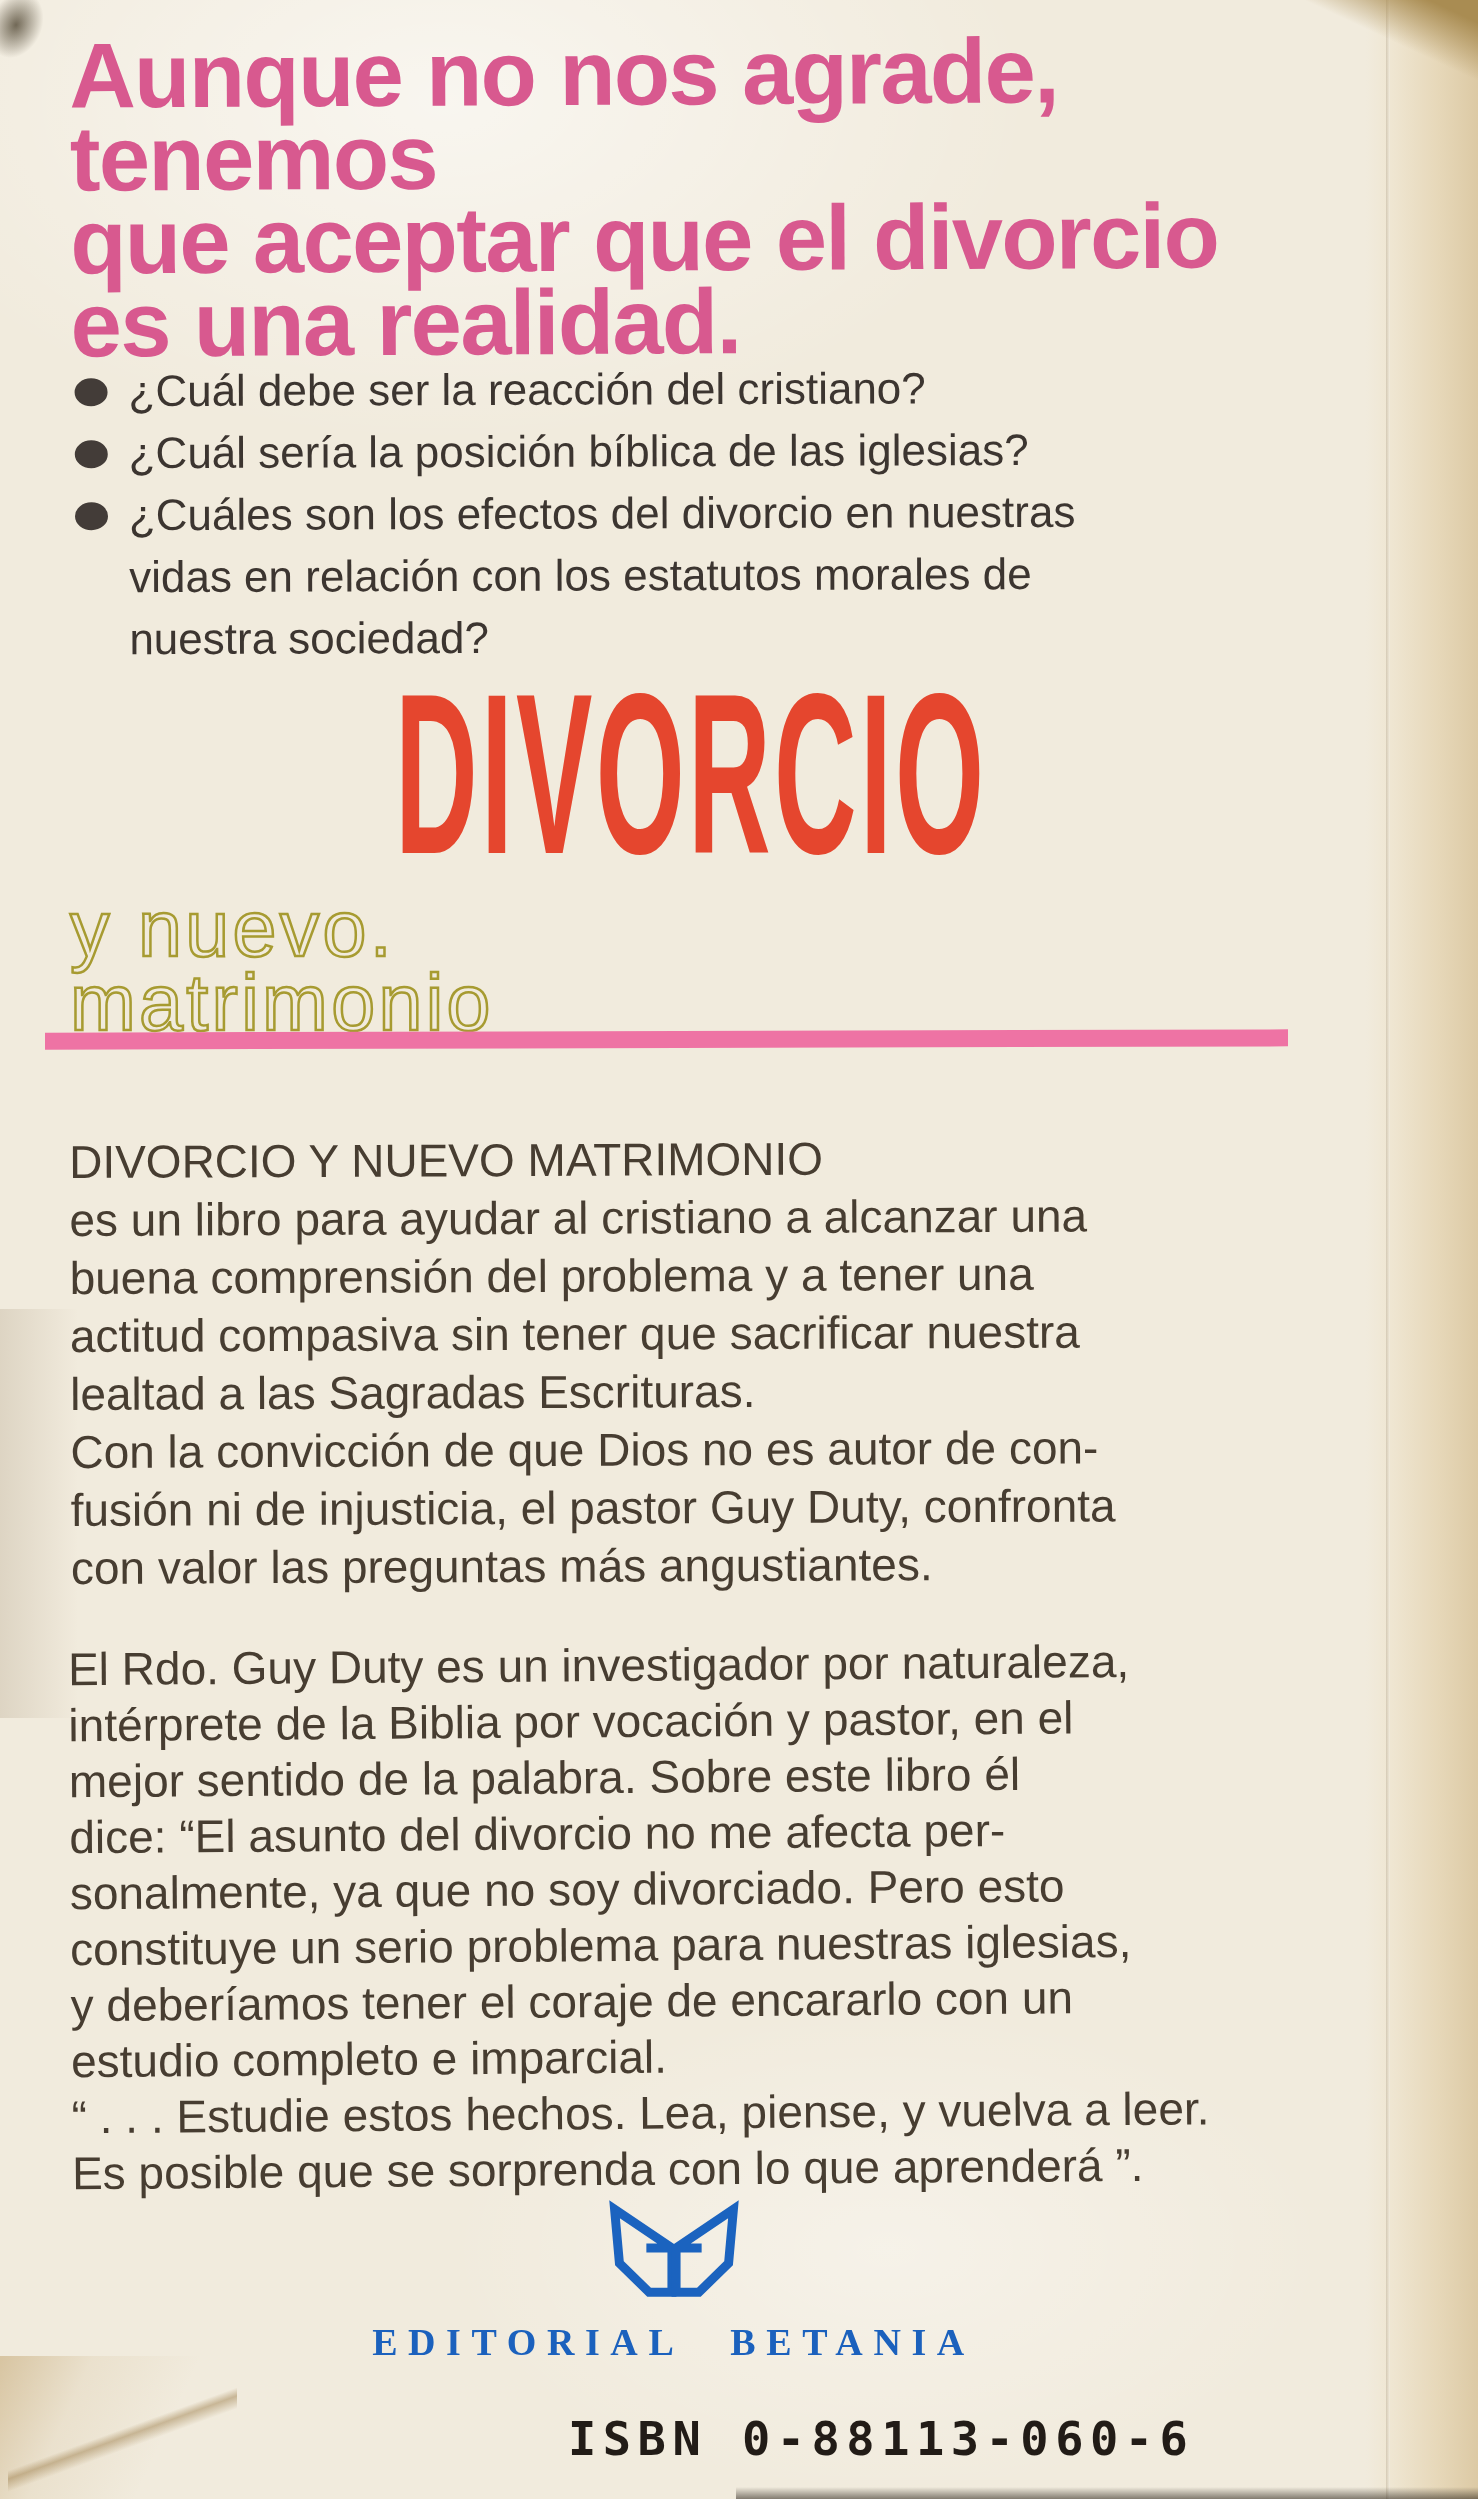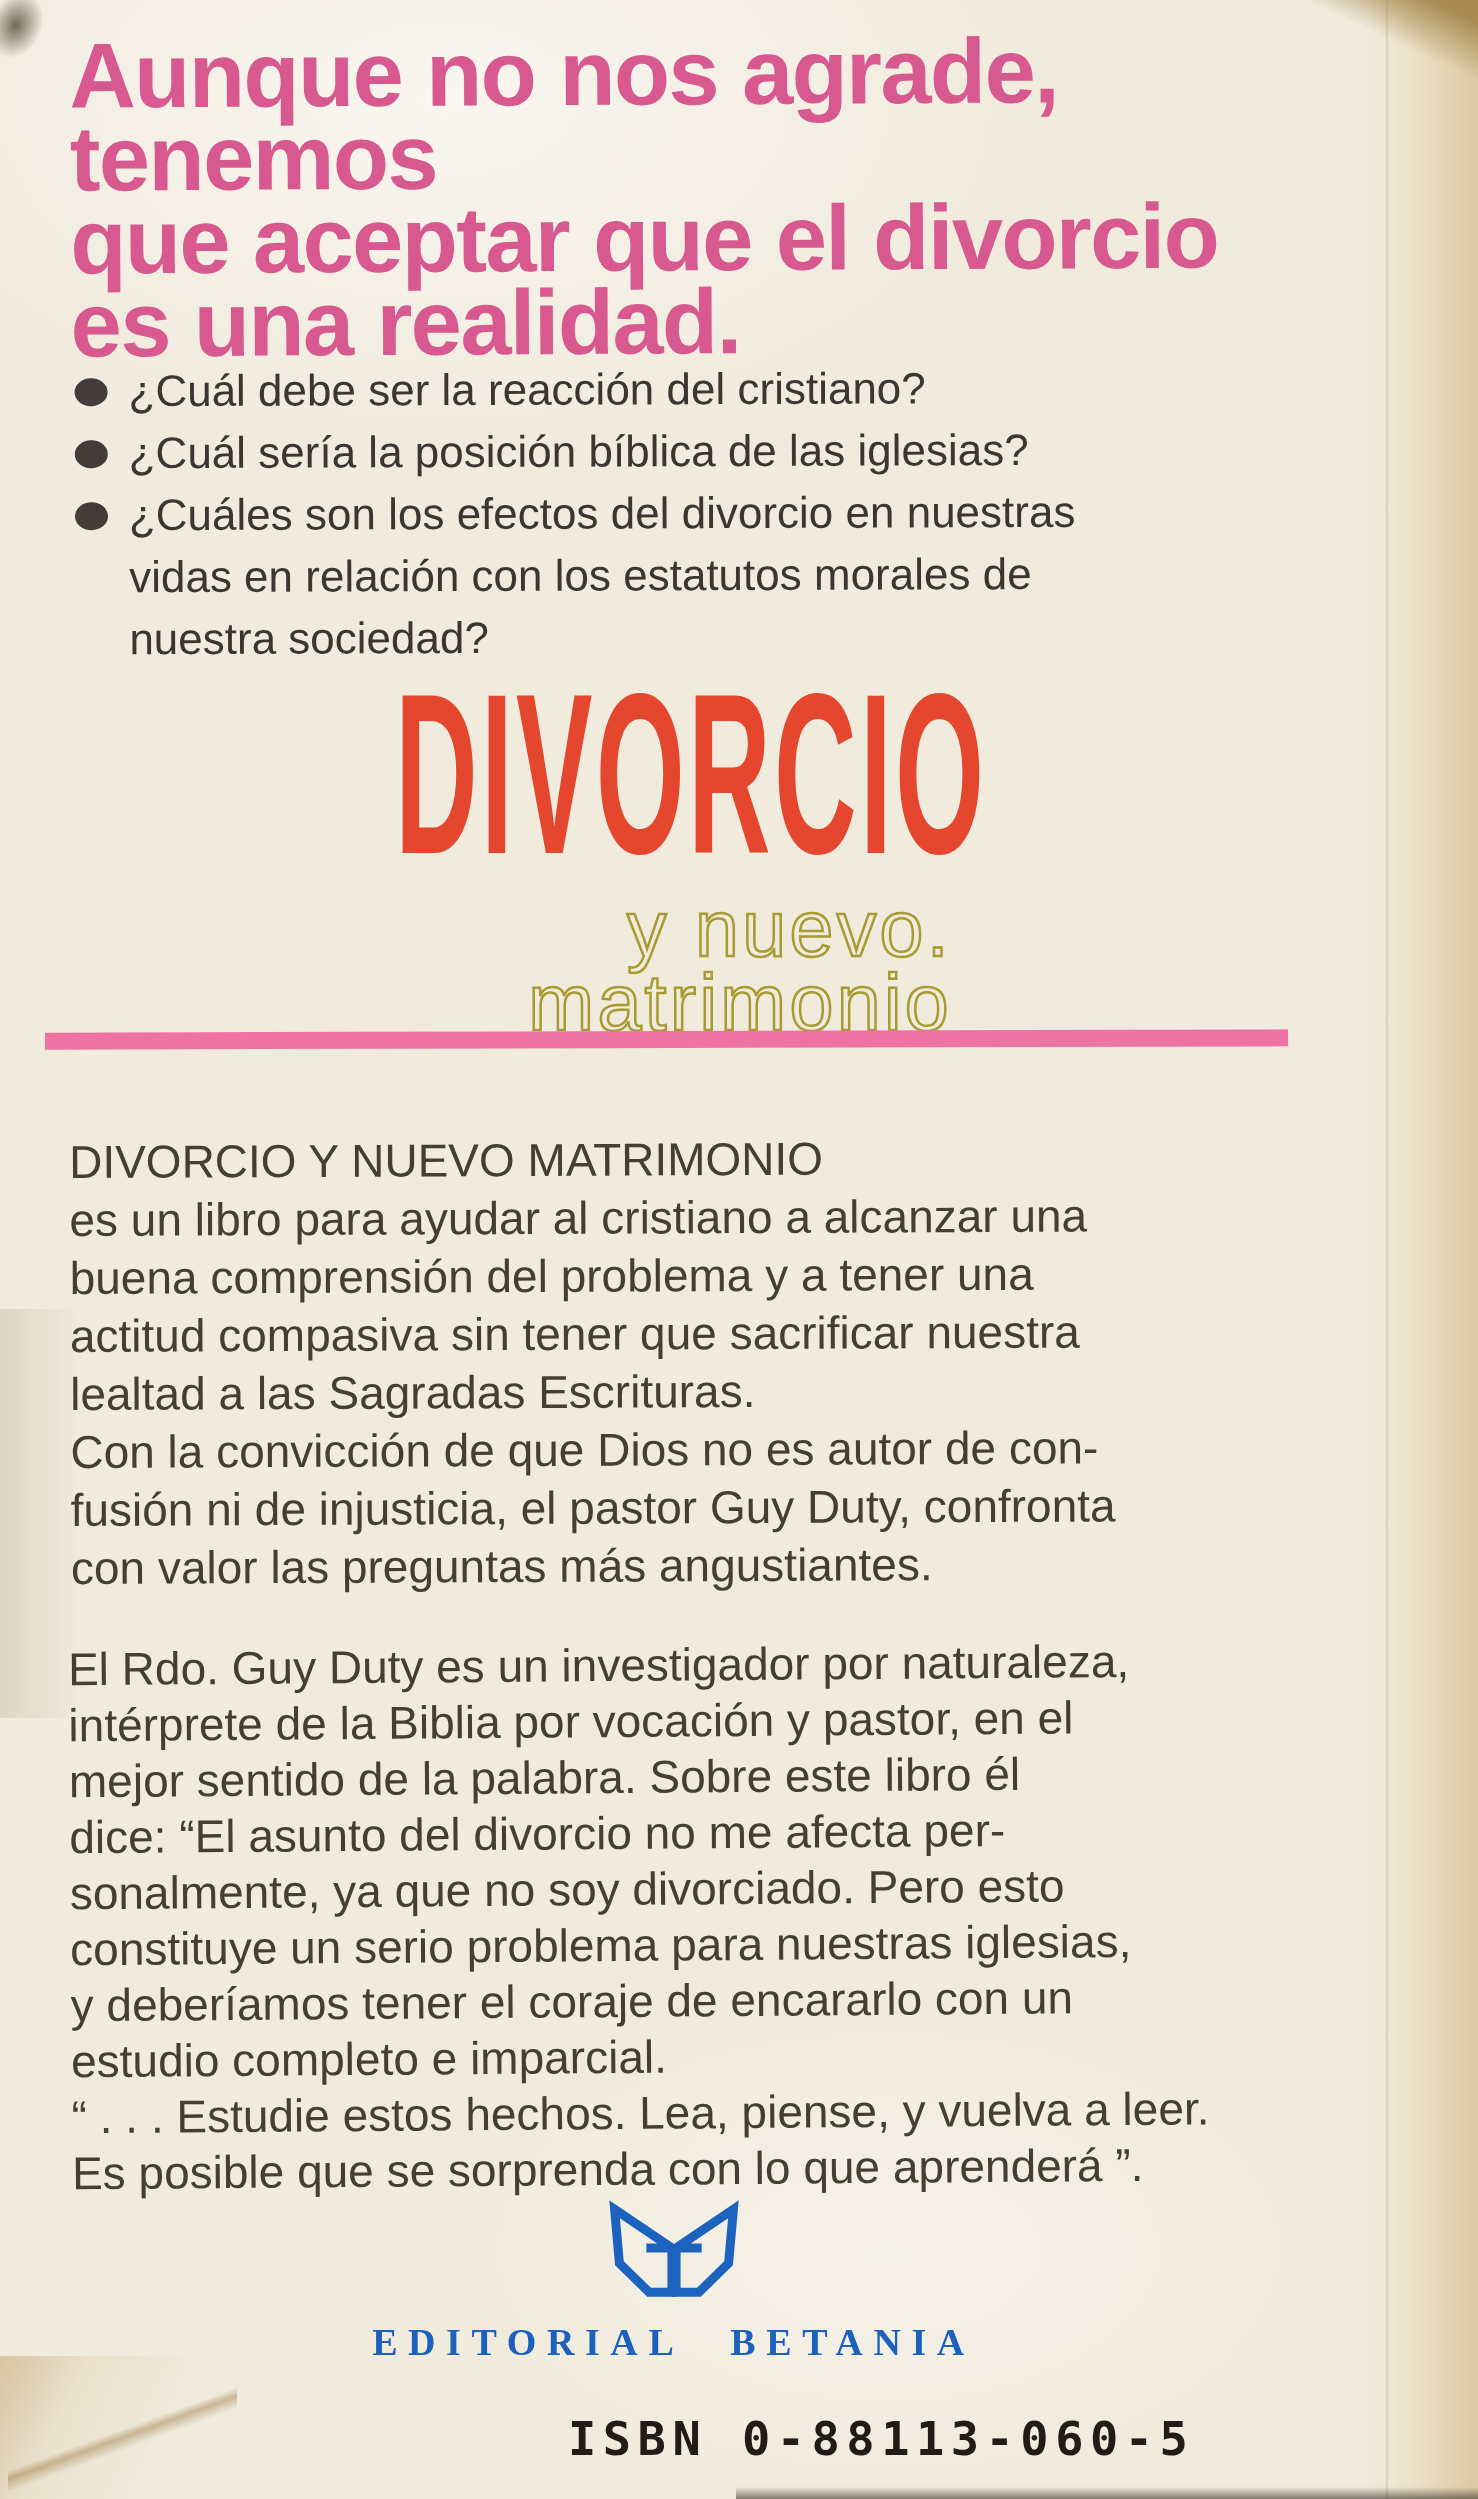--- a/index.html
+++ b/index.html
@@ -34,21 +34,21 @@
   .bullet{display:flex;align-items:flex-start;font-size:44px;line-height:62px;}
   .dot{flex:0 0 33px;width:28px;height:28px;margin:18px 21px 0 4.9px;border-radius:50%;background:#433c38;}
   .btext{flex:1;}
 
   .title-wrap{left:82px;top:660px;width:1219px;text-align:center;line-height:229px;}
   .title-text{
     display:inline-block;font-size:229px;font-weight:700;color:#e5462e;
     letter-spacing:6.5px;transform:scale(0.5,1);transform-origin:50% 50%;white-space:nowrap;
   }
   .subtitle{
-    left:70px;top:892px;width:882px;text-align:right;
+    left:70px;top:892px;width:882px;text-align:left;
     font-size:79px;line-height:74px;letter-spacing:3.3px;
     color:#b3a637;-webkit-text-fill-color:transparent;-webkit-text-stroke:2.5px #a79b31;
   }
 
   .rule-pink{left:45px;top:1031px;width:1243px;height:17px;background:#ee73a4;transform:rotate(-0.15deg);}
 
   .blurb{left:70px;width:1341px;color:#473d31;font-size:46px;}
   .blurb1{top:1130px;line-height:58px;transform:rotate(-0.25deg);}
   .blurb2{top:1636px;line-height:56px;transform:rotate(-0.45deg);}
 
@@ -128,16 +128,16 @@
 Es posible que se sorprenda con lo que aprenderá ”.</div>
 
   <div class="abs publisher">
     <svg class="logo" width="152" height="105" viewBox="0 0 220 150" fill="none">
       <path d="M107,70 L24,14 L31,92 L74,134 L107,134 Z M107,70 L70,70" stroke="#1b63bf" stroke-width="13" fill="none"></path>
       <path d="M113,70 L196,14 L189,92 L146,134 L113,134 Z M113,70 L150,70" stroke="#1b63bf" stroke-width="13" fill="none"></path>
     </svg>
     <div class="publisher-name">EDITORIAL BETANIA</div>
   </div>
 
-  <div class="abs isbn">ISBN 0-88113-060-5</div>
+  <div class="abs isbn">ISBN 0-88113-060-6</div>
 
 </div>
 
 
 </body></html>

